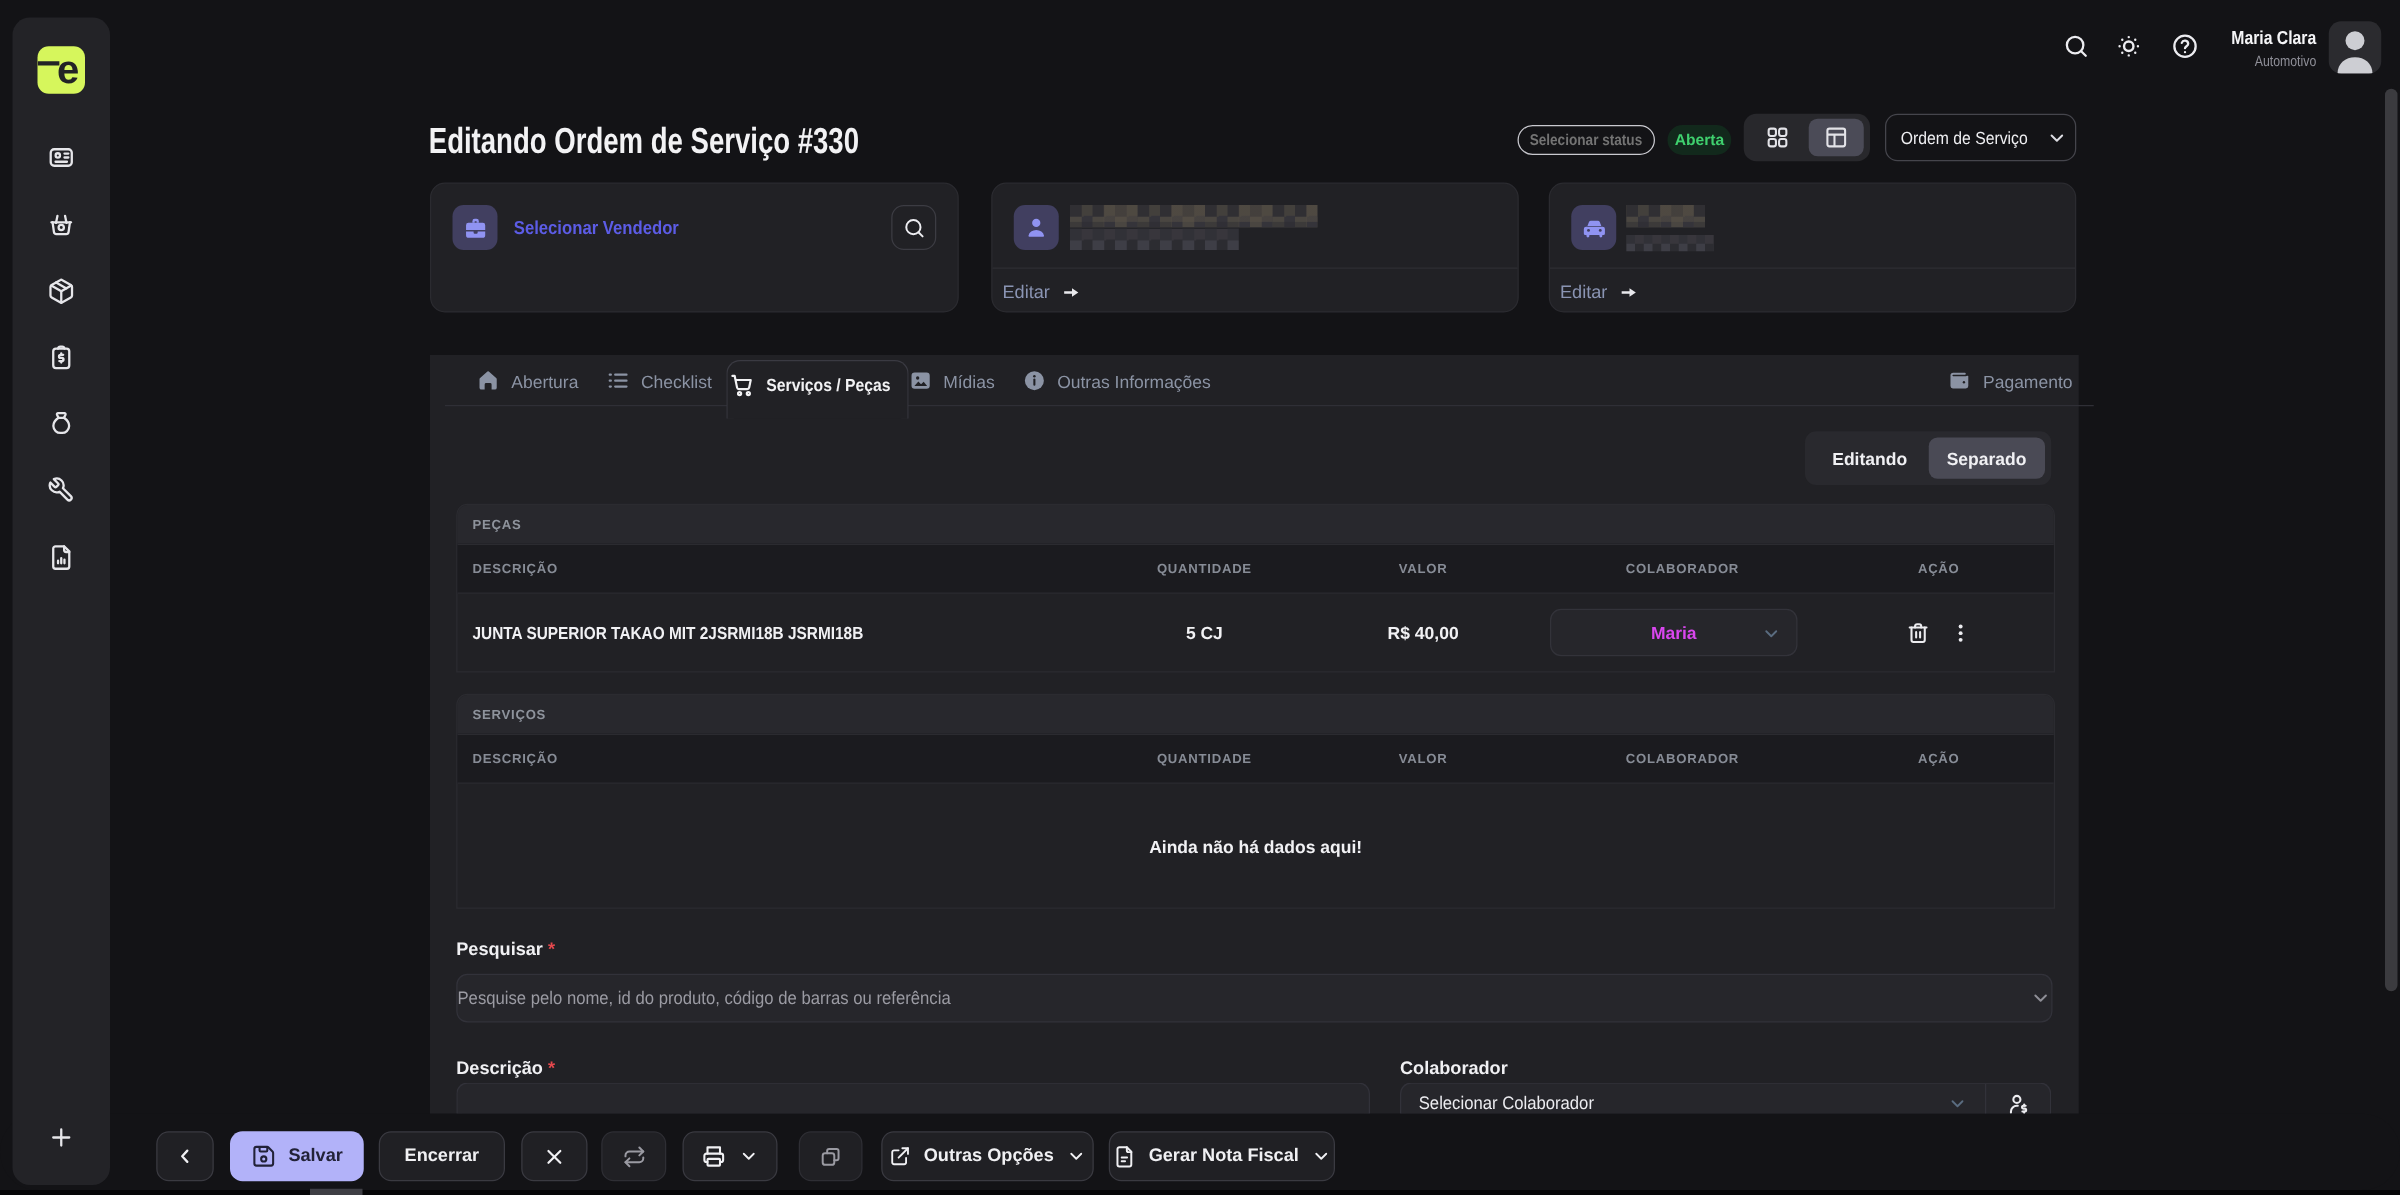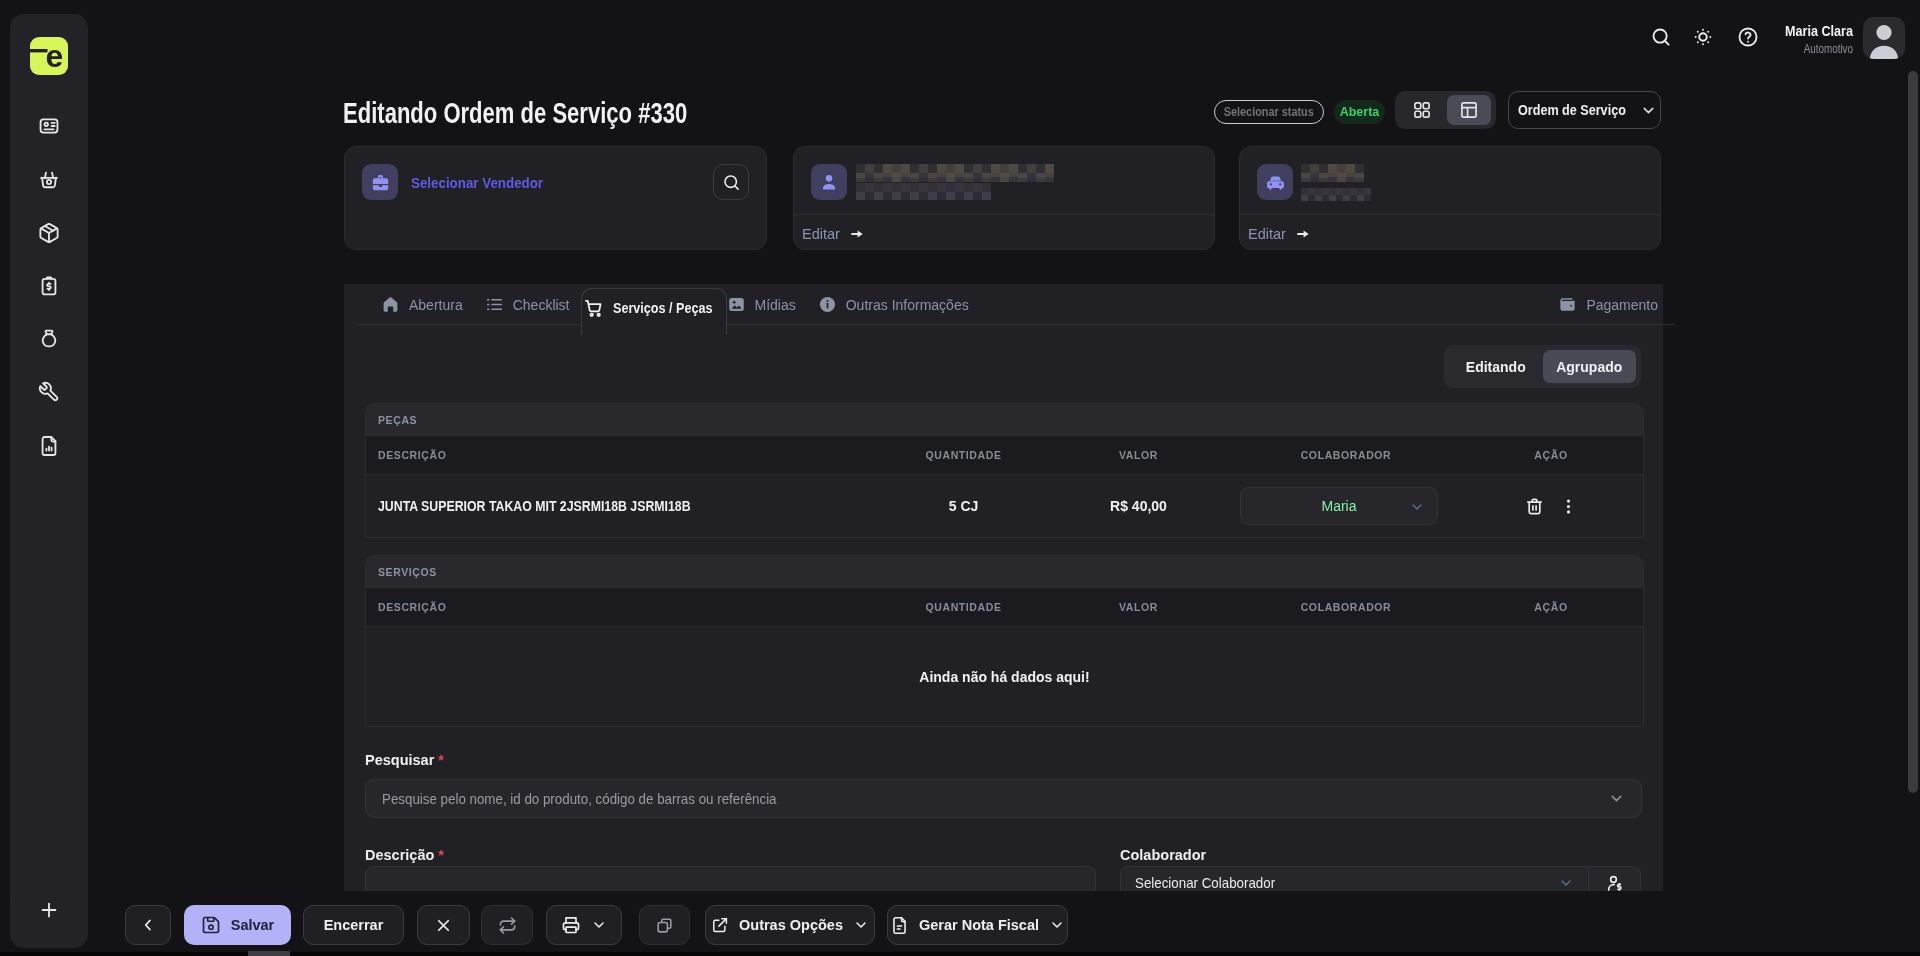--- a/index.html
+++ b/index.html
@@ -18,21 +18,21 @@
   #uname .s { color:#8f8f98; font-size:12px; margin-top:3px; transform:scaleX(0.82); transform-origin:100% 50%; }
   #avatar { left:1863px; top:17px; width:42px; height:42px; background:#2b2b2f; border-radius:10px; overflow:hidden; }
 
   #title { left:343px; top:97px; font-size:29px; font-weight:bold; color:#f2f2f4; transform:scaleX(0.76); transform-origin:0 0; white-space:nowrap; }
   .pill { border-radius:999px; display:flex; align-items:center; justify-content:center; }
   #selstatus { left:1214px; top:100px; width:110px; height:24px; border:1px solid #c9c9cf; color:#737373; font-weight:bold; font-size:12.5px; }
   #aberta { left:1334px; top:100px; width:51px; height:24px; background:#12291c; color:#3fd06e; font-weight:bold; font-size:12.5px; }
   #seg1 { left:1395px; top:91px; width:101px; height:38px; background:#28282c; border-radius:10px; display:flex; align-items:center; justify-content:space-between; padding:4px 5px; }
   #seg1 .sbtn { width:44px; height:30px; display:flex; align-items:center; justify-content:center; border-radius:7px; color:#e3e3e8; }
   #seg1 .sel { background:#4b4b57; }
-  #ordbtn { left:1508px; top:91px; width:153px; height:38px; border:1px solid #45454c; border-radius:10px; display:flex; align-items:center; justify-content:center; gap:9px; color:#f0f0f3; font-size:14px; font-weight:bold; }
+  #ordbtn { left:1508px; top:91px; width:153px; height:38px; border:1px solid #45454c; border-radius:10px; display:flex; align-items:center; justify-content:center; gap:9px; color:#f0f0f3; font-size:14px; font-weight:normal; }
   #ordbtn svg { color:#dcdce2; }
 
   .card { top:146px; height:104px; background:#212125; border:1px solid #2b2b30; border-radius:12px; }
   #card1 { left:344px; width:423px; }
   #card2 { left:793px; width:422px; }
   #card3 { left:1239px; width:422px; }
   .cicon { position:absolute; left:17px; top:17px; width:36px; height:36px; background:#413f60; border-radius:9px; display:flex; align-items:center; justify-content:center; color:#9093f2; }
   .cdivide { position:absolute; left:0; right:0; top:67px; border-top:1px solid #2e2e33; }
   .editar { position:absolute; left:8px; top:77px; height:20px; color:#8a94b3; font-size:14.5px; display:flex; align-items:center; gap:9px; }
   .editar svg { color:#e9e9ed; }
@@ -65,27 +65,27 @@
   .c2 { width:125px; text-align:center; }
   .c3 { width:225px; text-align:center; }
   .c4 { width:190px; text-align:center; }
   .c5 { width:202px; text-align:center; padding-left:18px; }
   #tpecas { top:119px; }
   #tserv { top:271px; }
   .trow { height:62px; display:flex; align-items:center; color:#f1f1f4; font-size:14px; font-weight:bold; }
   .tempty { height:99px; display:flex; align-items:center; justify-content:center; color:#f1f1f4; font-size:14px; font-weight:bold; }
 
   #mariasel { width:198px; height:38px; background:#26262b; border:1px solid #33333a; border-radius:9px; display:flex; align-items:center; margin:0 auto; position:relative; transform:translateX(-11px); }
-  #mariasel .t { width:100%; text-align:center; font-size:14px; font-weight:normal; color:#86efac; }
+  #mariasel .t { width:100%; text-align:center; font-size:14px; font-weight:bold; color:#d946ef; }
   #mariasel svg { position:absolute; right:12px; top:11px; color:#5a6c80; }
   .acticons { display:flex; align-items:center; justify-content:center; gap:15px; color:#ececf0; }
 
   .flabel { position:absolute; color:#f0f0f3; font-size:14.5px; font-weight:bold; }
   .flabel .req { color:#e5484d; }
-  #pesqin { position:absolute; left:21px; top:495px; width:1277px; height:39px; background:#26262b; border:1px solid #32323a; border-radius:9px; display:flex; align-items:center; padding:0 16px; color:#9b9ba3; font-size:14.5px; }
+  #pesqin { position:absolute; left:21px; top:495px; width:1277px; height:39px; background:#26262b; border:1px solid #32323a; border-radius:9px; display:flex; align-items:center; padding:0 0; color:#9b9ba3; font-size:14.5px; }
   #pesqin svg { margin-left:auto; color:#8e8e96; }
   #descin { position:absolute; left:21px; top:582px; width:731px; height:25px; background:#26262b; border:1px solid #32323a; border-bottom:none; border-radius:9px 9px 0 0; }
   #colabsel { position:absolute; left:776px; top:582px; width:521px; height:25px; background:#26262b; border:1px solid #32323a; border-bottom:none; border-radius:9px 9px 0 0; }
   #colabsel .txt { position:absolute; left:14px; top:8px; color:#ececf0; font-size:14.5px; }
   #colabsel .vdiv { position:absolute; left:467px; top:0; bottom:0; border-left:1px solid #32323a; }
   #colabsel .chev { position:absolute; left:437px; top:8px; color:#5a6c80; }
   #colabsel .pd { position:absolute; left:484px; top:6px; color:#ececf0; }
 
   #botbar { left:0; top:891px; width:1920px; height:61px; background:#131316;border-radius:30px; }
   .bbtn { position:absolute; top:14px; height:40px; background:#202024; border:1px solid #3a3a41; border-radius:10px; display:flex; align-items:center; justify-content:center; gap:10px; color:#f0f0f3; font-size:14.5px; font-weight:bold; }
@@ -270,21 +270,21 @@
           <path d="M12 7.6h.01" stroke="#212125" stroke-width="2.5" stroke-linecap="round"></path>
         </svg>Outras Informações</div>
     <div class="tab" id="pagtab"><svg width="19" height="19" viewBox="0 0 24 24" fill="currentColor">
           <path d="M21 7.3v10.2a2.5 2.5 0 0 1-2.5 2.5h-13A2.5 2.5 0 0 1 3 17.5V6.8A2.8 2.8 0 0 1 5.8 4h11.7a1 1 0 0 1 0 2H5.8a.8.8 0 0 0 0 1.6h12.7A2.5 2.5 0 0 1 21 7.3z"></path>
           <circle cx="16.6" cy="13.7" r="1.2" fill="#212125"></circle>
         </svg>Pagamento</div>
   </div>
 
   <div id="seg2">
     <div class="o">Editando</div>
-    <div class="o sel">Agrupado</div>
+    <div class="o sel">Separado</div>
   </div>
 
   <div id="tpecas" class="tbl">
     <div class="tband">PEÇAS</div>
     <div class="thead">
         <div class="c1">DESCRIÇÃO</div>
         <div class="c2">QUANTIDADE</div>
         <div class="c3">VALOR</div>
         <div class="c4">COLABORADOR</div>
         <div class="c5">AÇÃO</div>

